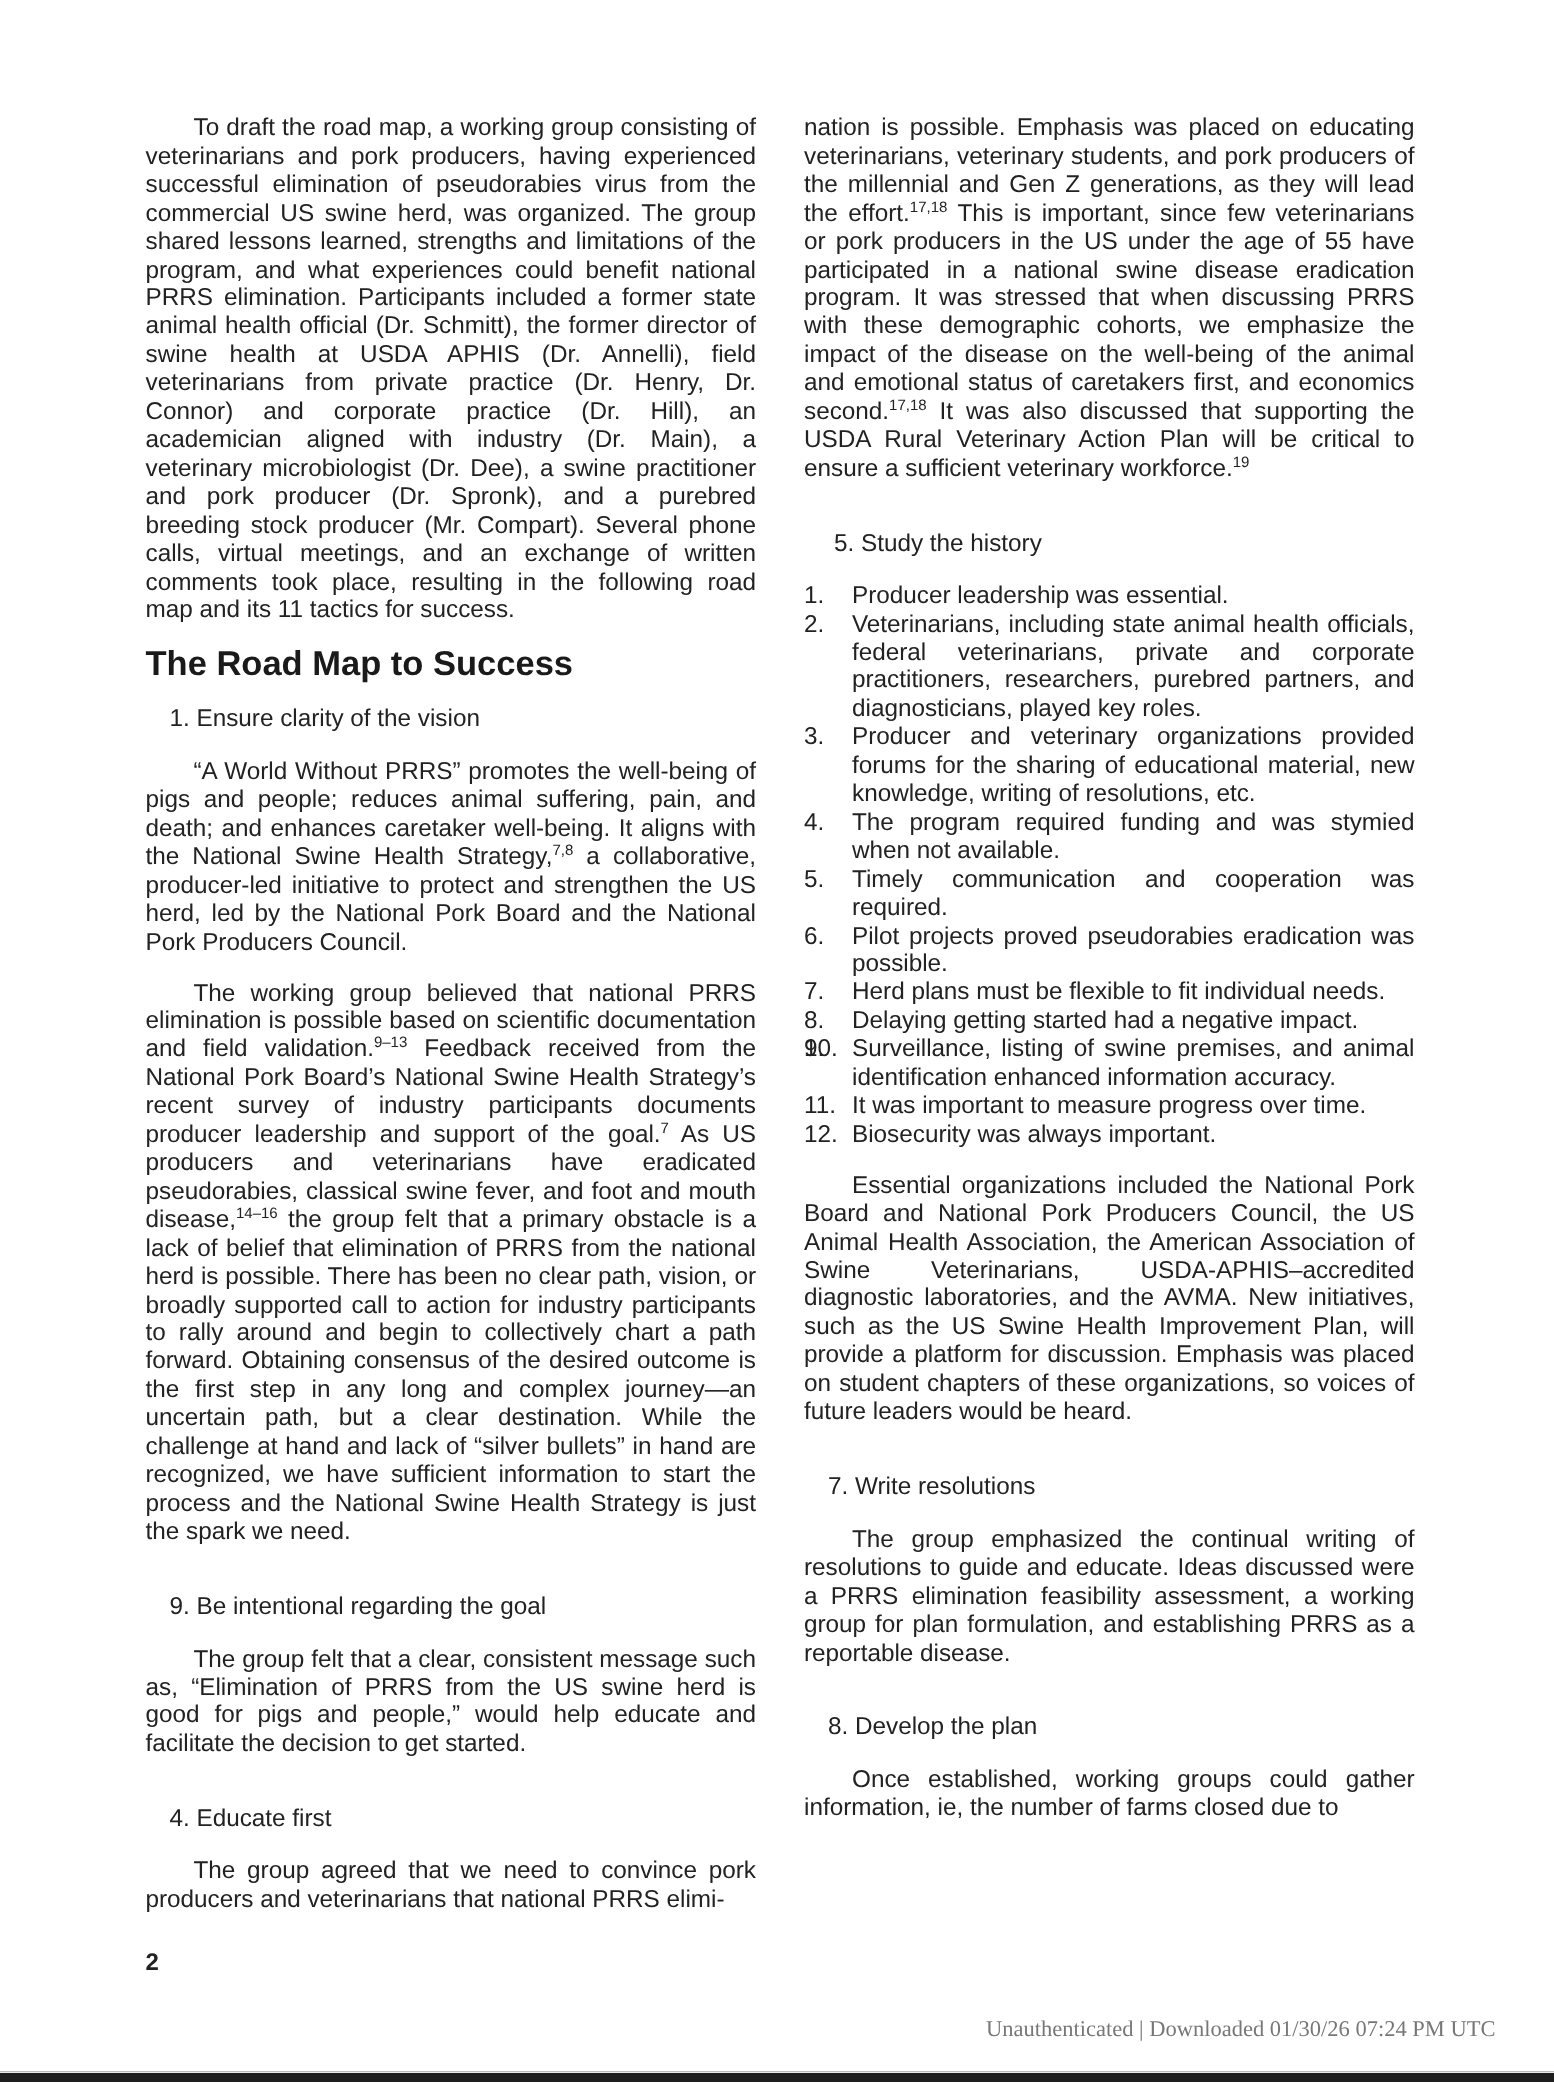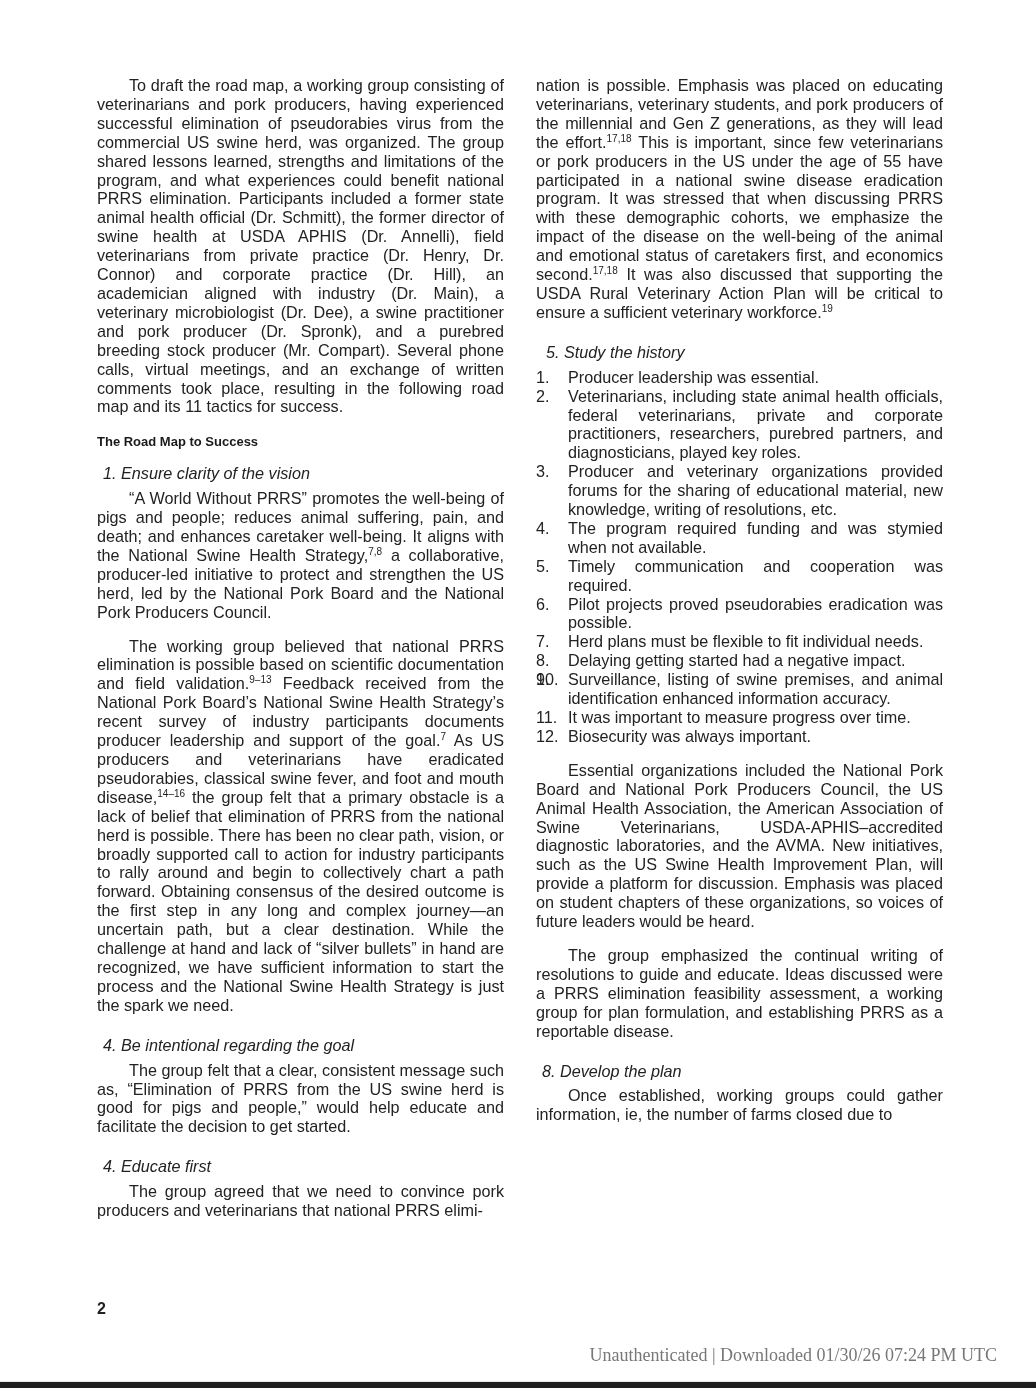--- a/index.html
+++ b/index.html
@@ -5,46 +5,46 @@
   html, body { margin: 0; padding: 0; }
   body {
     width: 1036px; height: 1388px; background: #ffffff; position: relative; overflow: hidden;
     font-family: "Liberation Sans", sans-serif; color: #222222;
   }
   .col { position: absolute; top: 76px; width: 407px; font-size: 16.2px; line-height: 18.9px; }
   .col-left { left: 97px; }
   .col-right { left: 536px; }
   p { margin: 0; text-align: justify; }
   .indent { text-indent: 32px; }
-  .sec-title { font-style: italic; margin: 6px; }
+  .sec-title { margin: 16px; }
   .sp { height: 15px; }
-  .h2 { font-weight: bold; font-size: 13px; line-height: 24px; margin: 14px 0 10px 0; color: #1a1a1a; }
+  .h2 { font-weight: bold; font-size: 23px; line-height: 24px; margin: 14px 0 10px 0; color: #1a1a1a; }
   sup { font-size: 10px; line-height: 0; vertical-align: 6px; }
   ol { margin: 6px 0 0 0; padding: 0; list-style: none; }
   ol li { position: relative; padding-left: 32px; text-align: justify; }
   ol li .num { position: absolute; left: 0; top: 0; }
   .page-num { position: absolute; left: 97px; top: 1300px; font-weight: bold; font-size: 16px; }
-  .watermark { position: absolute; right: 39px; top: 1345px; font-family: "Liberation Serif", serif; font-size: 18px; color: #777777; }
+  .watermark { position: absolute; right: 39px; top: 1345px; font-family: "Liberation Serif", serif; font-size: 15px; color: #777777; }
   .bottom-bar { position: absolute; left: 0; right: 0; bottom: 0; height: 6px; background: #1e1e1e; border-top: 1px solid #e8e8e8; }
 </style>
 </head>
 <body>
 
 <div class="col col-left">
   <p class="indent">To draft the road map, a working group consisting of veterinarians and pork producers, having experienced successful elimination of pseudorabies virus from the commercial US swine herd, was organized. The group shared lessons learned, strengths and limitations of the program, and what experiences could benefit national PRRS elimination. Participants included a former state animal health official (Dr. Schmitt), the former director of swine health at USDA APHIS (Dr. Annelli), field veterinarians from private practice (Dr. Henry, Dr. Connor) and corporate practice (Dr. Hill), an academician aligned with industry (Dr. Main), a veterinary microbiologist (Dr. Dee), a swine practitioner and pork producer (Dr. Spronk), and a purebred breeding stock producer (Mr. Compart). Several phone calls, virtual meetings, and an exchange of written comments took place, resulting in the following road map and its 11 tactics for success.</p>
   <div class="h2">The Road Map to Success</div>
 
   <div class="sec-title">1. Ensure clarity of the vision</div>
   <p class="indent"><span>“A World Without PRRS” promotes the well-being of pigs and people; reduces animal suffering, pain, and death; and enhances caretaker well-being. It aligns with the National Swine Health Strategy,</span><sup>7,8</sup><span> a collaborative, producer-led initiative to protect and strengthen the US herd, led by the National Pork Board and the National Pork Producers Council.</span></p>
   <div class="sp"></div>
 
   <p class="indent"><span>The working group believed that national PRRS elimination is possible based on scientific documentation and field validation.</span><sup>9–13</sup><span> Feedback received from the National Pork Board’s National Swine Health Strategy’s recent survey of industry participants documents producer leadership and support of the goal.</span><sup>7</sup><span> As US producers and veterinarians have eradicated pseudorabies, classical swine fever, and foot and mouth disease,</span><sup>14–16</sup><span> the group felt that a primary obstacle is a lack of belief that elimination of PRRS from the national herd is possible. There has been no clear path, vision, or broadly supported call to action for industry participants to rally around and begin to collectively chart a path forward. Obtaining consensus of the desired outcome is the first step in any long and complex journey—an uncertain path, but a clear destination. While the challenge at hand and lack of “silver bullets” in hand are recognized, we have sufficient information to start the process and the National Swine Health Strategy is just the spark we need.</span></p>
   <div class="sp"></div>
 
-  <div class="sec-title">4. Be intentional regarding the goal</div>
+  <div class="sec-title">9. Be intentional regarding the goal</div>
   <p class="indent">The group felt that a clear, consistent message such as, “Elimination of PRRS from the US swine herd is good for pigs and people,” would help educate and facilitate the decision to get started.</p>
   <div class="sp"></div>
 
   <div class="sec-title">4. Educate first</div>
   <p class="indent">The group agreed that we need to convince pork producers and veterinarians that national PRRS elimi-</p>
 </div>
 
 <div class="col col-right">
   <p><span>nation is possible. Emphasis was placed on educating veterinarians, veterinary students, and pork producers of the millennial and Gen Z generations, as they will lead the effort.</span><sup>17,18</sup><span> This is important, since few veterinarians or pork producers in the US under the age of 55 have participated in a national swine disease eradication program. It was stressed that when discussing PRRS with these demographic cohorts, we emphasize the impact of the disease on the well-being of the animal and emotional status of caretakers first, and economics second.</span><sup>17,18</sup><span> It was also discussed that supporting the USDA Rural Veterinary Action Plan will be critical to ensure a sufficient veterinary workforce.</span><sup>19</sup></p>
   <div class="sp"></div>
@@ -62,20 +62,21 @@
       <li><span class="num">9.</span></li>
       <li><span class="num">10.</span><span>Surveillance, listing of swine premises, and animal identification enhanced information accuracy.</span></li>
       <li><span class="num">11.</span><span>It was important to measure progress over time.</span></li>
       <li><span class="num">12.</span><span>Biosecurity was always important.</span></li>
     </ol>
   <div class="sp"></div>
 
   <p class="indent">Essential organizations included the National Pork Board and National Pork Producers Council, the US Animal Health Association, the American Association of Swine Veterinarians, USDA-APHIS–accredited diagnostic laboratories, and the AVMA. New initiatives, such as the US Swine Health Improvement Plan, will provide a platform for discussion. Emphasis was placed on student chapters of these organizations, so voices of future leaders would be heard.</p>
   <div class="sp"></div>
 
+  <div class="sec-title">7. Write resolutions</div>
   <p class="indent">The group emphasized the continual writing of resolutions to guide and educate. Ideas discussed were a PRRS elimination feasibility assessment, a working group for plan formulation, and establishing PRRS as a reportable disease.</p>
   <div class="sp"></div>
 
   <div class="sec-title">8. Develop the plan</div>
   <p class="indent">Once established, working groups could gather information, ie, the number of farms closed due to</p>
 </div>
 
 <div class="page-num">2</div>
 <div class="watermark">Unauthenticated | Downloaded 01/30/26 07:24 PM UTC</div>
 <div class="bottom-bar"></div>

